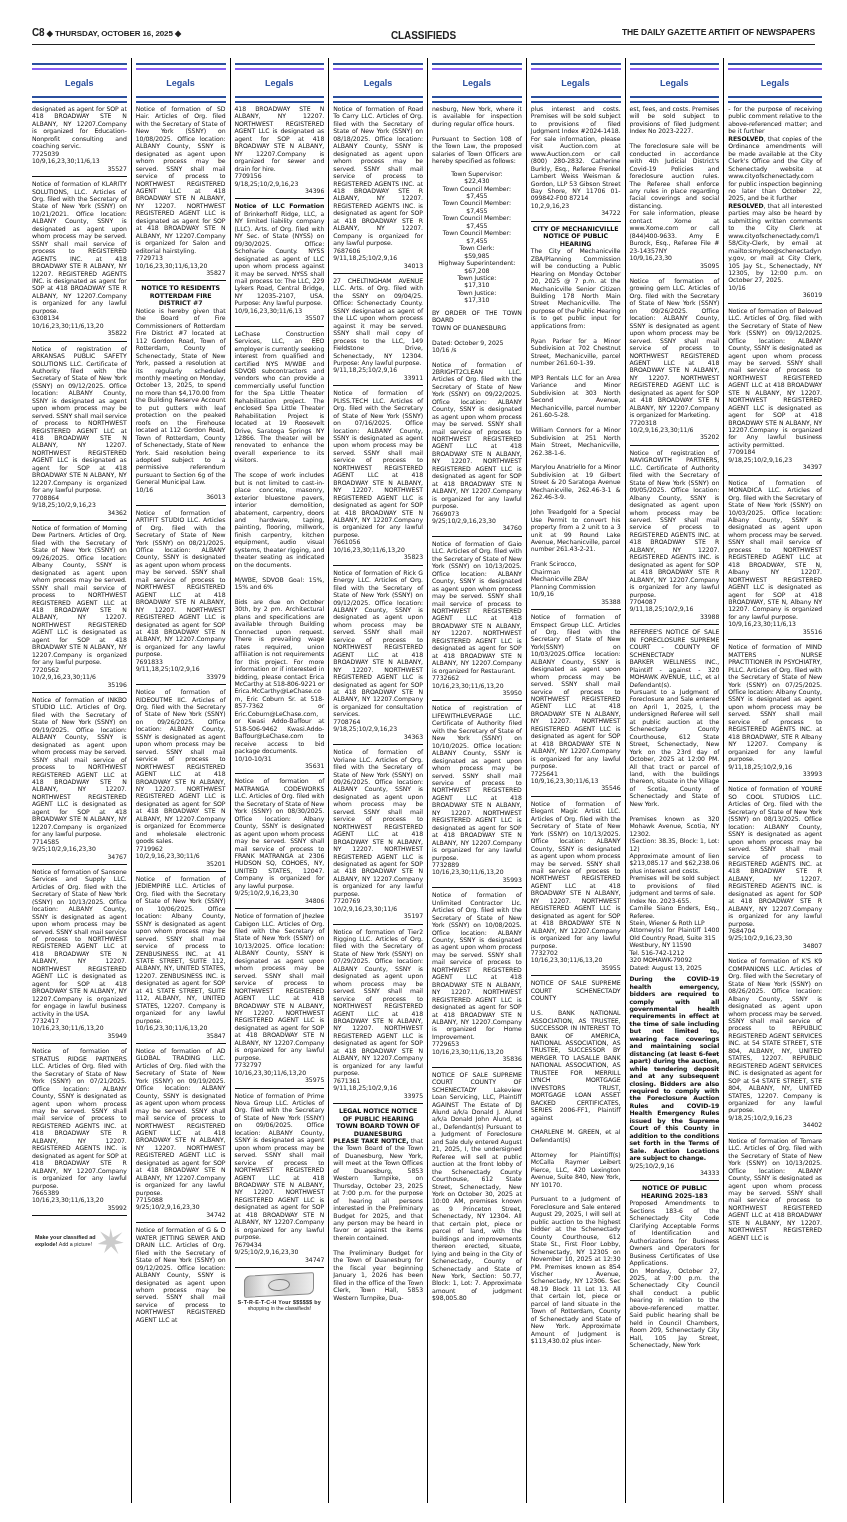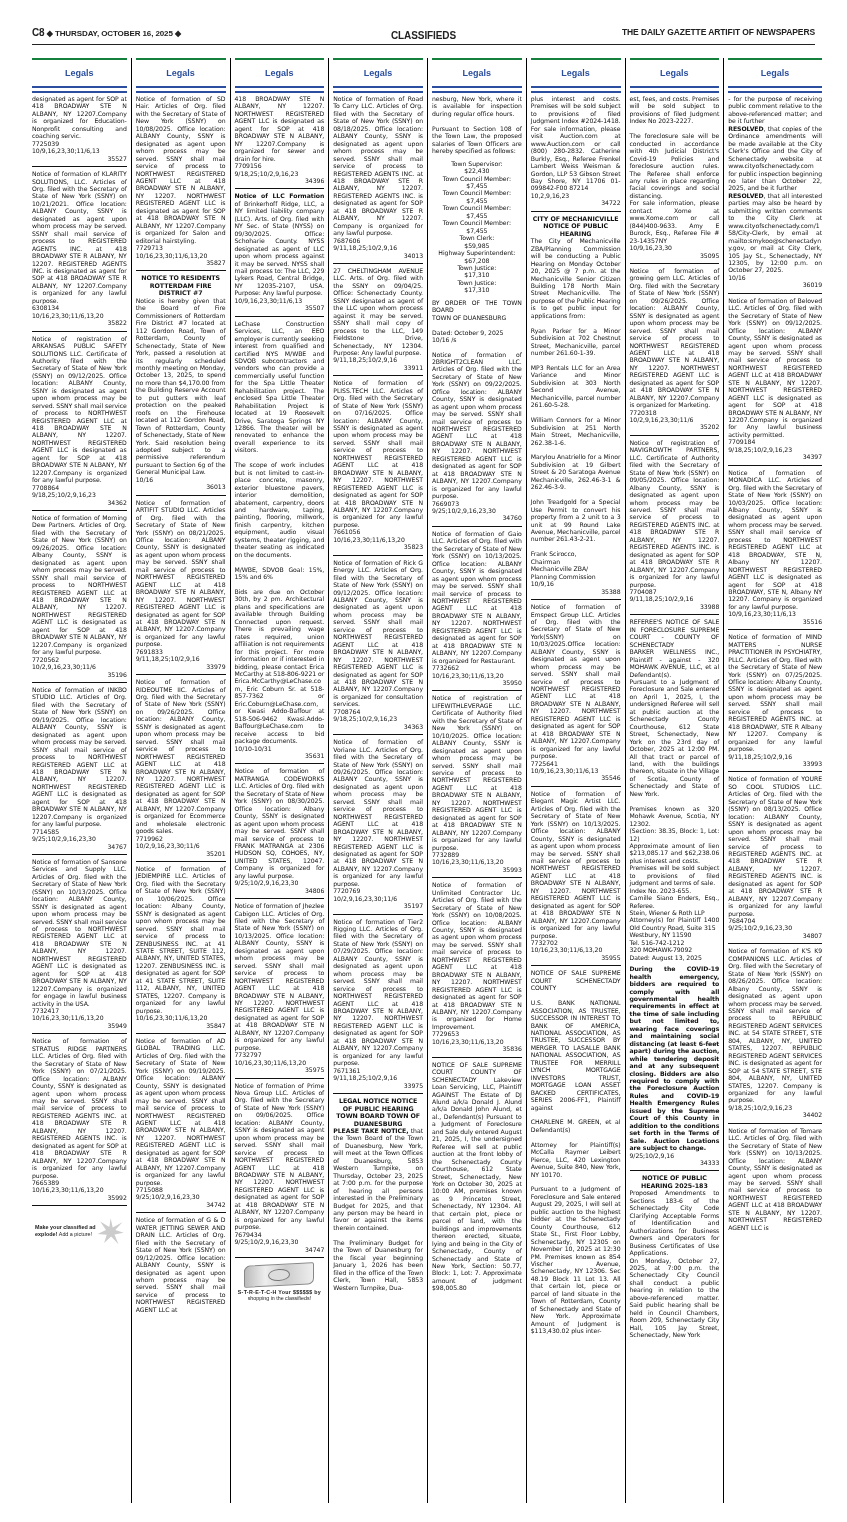--- a/index.html
+++ b/index.html
@@ -10,21 +10,21 @@
 .topbar .center{font-size:10px;position:absolute;left:50%;transform:translateX(-50%);bottom:3px}
 .cols{position:absolute;top:58px;left:32px;width:790px;height:1445px;display:flex}
 .col{width:98.75px;padding:0 4px;border-left:1px solid #000;overflow:hidden;height:100%;position:relative}
 .col:first-child{border-left:none;padding-left:0}
 .col:last-child{padding-right:0}
 .head{height:30px;border-top:3px double #2b4f9e;border-bottom:3px double #2b4f9e;display:flex;align-items:center;justify-content:center;margin-bottom:4px;position:relative}
 .head::before,.head::after{content:"";position:absolute;left:0;right:0;height:2px;background:#2b4f9e}
 .head::before{top:-7px}
 .head::after{bottom:-7px}
 .head span{font-family:"Liberation Sans",sans-serif;font-weight:bold;font-size:9px;color:#2b4f9e}
-.head{border:none;border-top:2px solid #15803d;border-bottom:2px solid #2b4f9e;margin-top:0}
+.head{border:none;border-top:2px solid #8b5cf6;border-bottom:2px solid #2b4f9e;margin-top:10px}
 .notice{font-size:6.15px;line-height:7.45px;text-align:justify;letter-spacing:-0.05px;padding:3px 0 4px 0;border-bottom:1.2px solid #111;hyphens:auto;word-break:break-word}
 .notice:last-child{border-bottom:1.2px solid #111}
 .notice .num{display:block;text-align:right}
 .notice .dates{display:block}
 .notice .ttl{display:block;text-align:center;font-weight:bold;font-size:6.3px;line-height:7.5px}
 .notice .center{display:block;text-align:center}
 .notice .bold{font-weight:bold}
 .promo{display:flex;align-items:center;justify-content:center;height:50px;position:relative}
 .promo1 .txt{font-family:"Liberation Sans",sans-serif;font-size:5.4px;line-height:7px;font-weight:bold;color:#222}
 .promo1 .txt .small{font-weight:normal}

